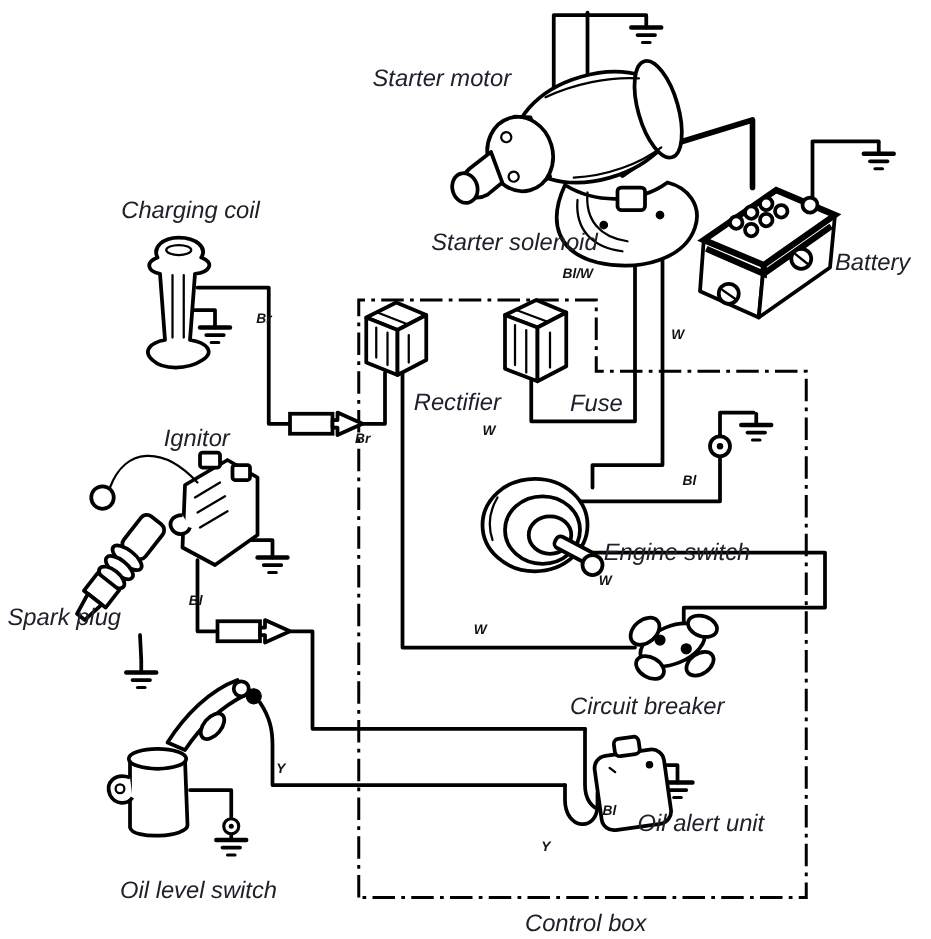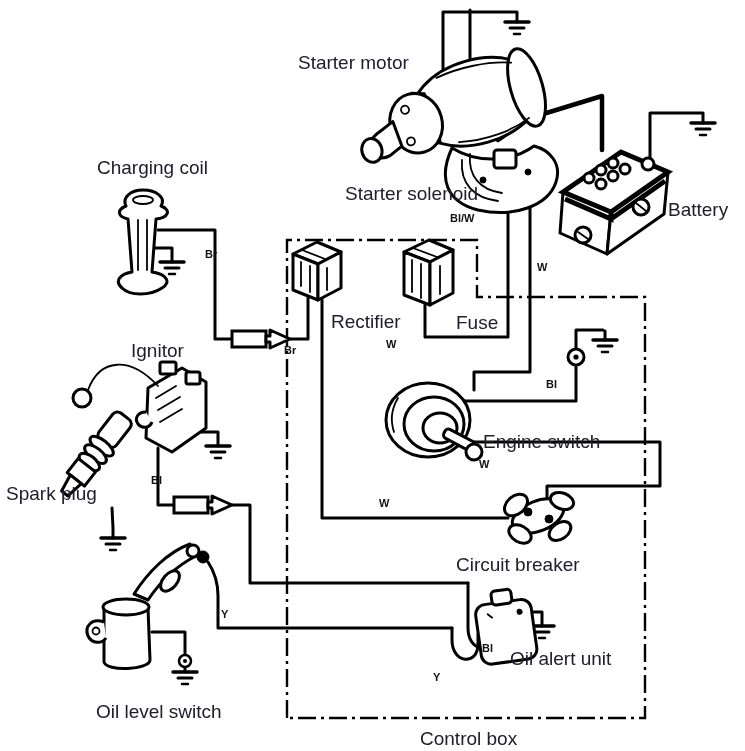--- a/index.html
+++ b/index.html
@@ -1,17 +1,17 @@
 <!DOCTYPE html>
 <html><head>
 <meta charset="utf-8">
 <style>
   html,body{margin:0;padding:0;background:#ffffff;}
   .stage{position:relative;width:745px;height:751px;background:#ffffff;overflow:hidden;
-         font-family:"Liberation Sans", sans-serif;}
+         font-family:"Liberation Sans", sans-serif;font-style:italic;}
   svg{display:block;}
   .comp-label{font-family:"Liberation Sans", sans-serif;font-size:19px;fill:#20202c;}
   .wire-label{font-family:"Liberation Sans", sans-serif;font-size:11px;font-weight:bold;fill:#111116;}
   .wire{fill:none;stroke:#000;stroke-width:3;stroke-linecap:round;stroke-linejoin:round;}
   .wire-heavy{fill:none;stroke:#000;stroke-width:4.5;stroke-linecap:round;stroke-linejoin:round;}
   .art{fill:#ffffff;stroke:#000;stroke-width:3;stroke-linejoin:round;}
   .art-thin{fill:none;stroke:#000;stroke-width:1.8;stroke-linecap:round;}
   .art-dark{fill:#000;stroke:#000;stroke-width:1;}
   .boundary{fill:none;stroke:#000;stroke-width:2.4;stroke-dasharray:18 5 3 5;}
   .gnd{stroke:#000;stroke-linecap:round;fill:none;}

